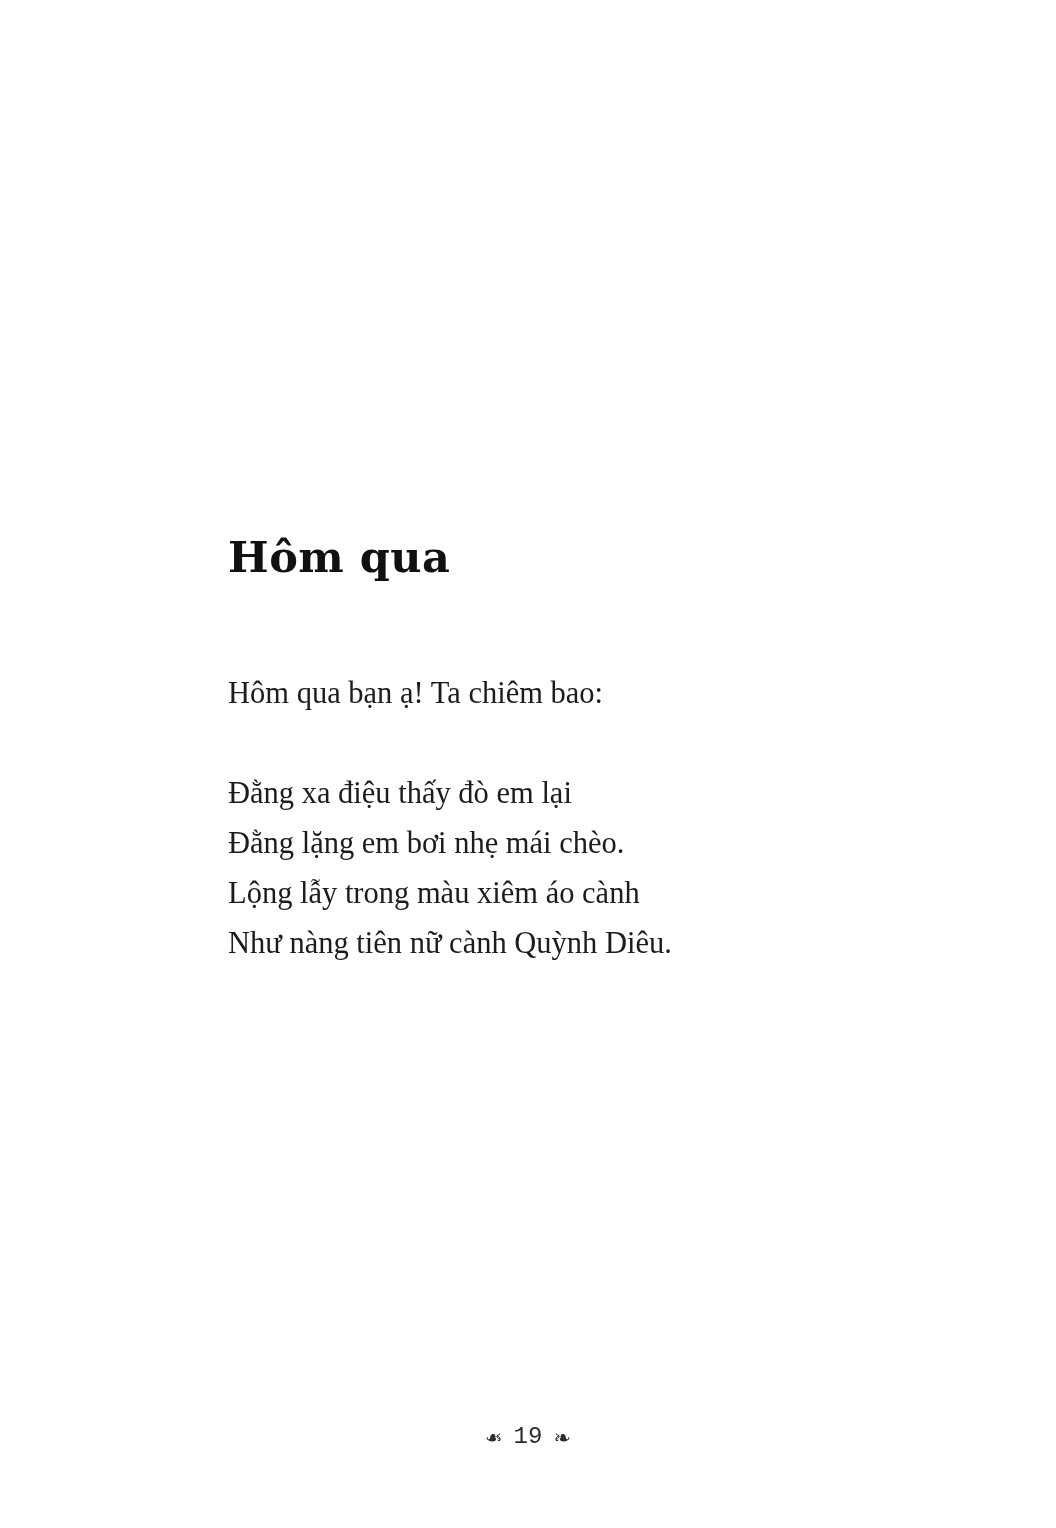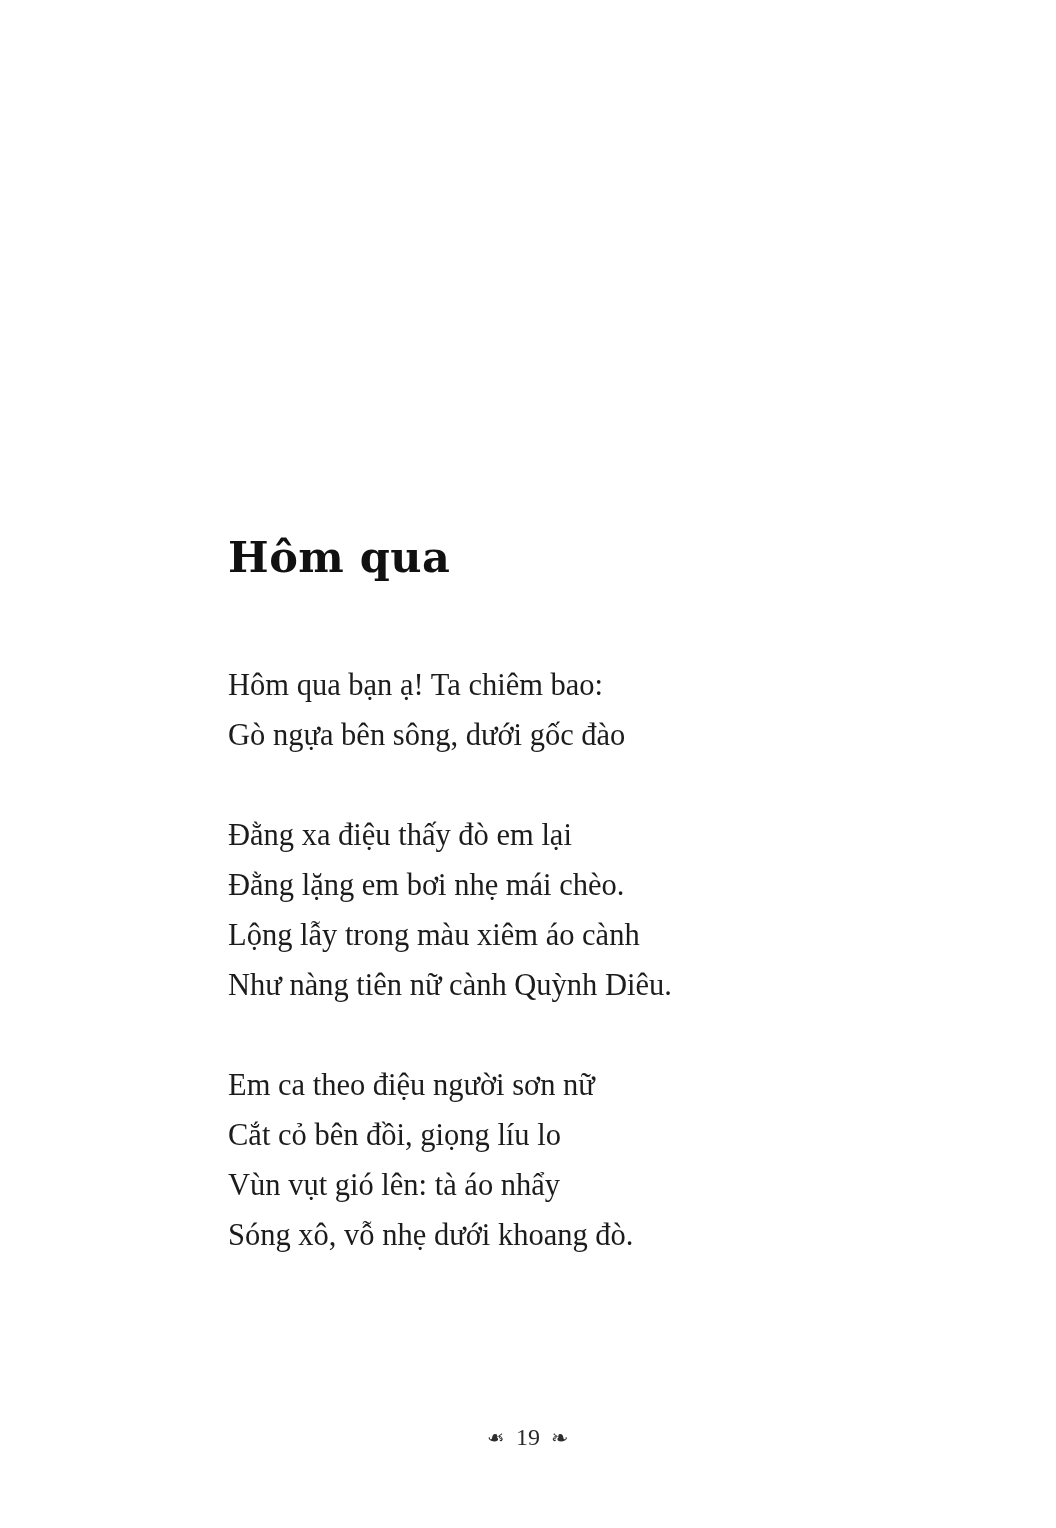--- a/index.html
+++ b/index.html
@@ -39,21 +39,21 @@
     color: #111111;
     line-height: 1.1;
   }
   .stanzas {
     position: absolute;
     left: 0;
     top: 660px;
     width: 700px;
   }
   .stanza {
-    margin: 0 0 50px 0;
+    margin: 8px 0 50px 0;
   }
   .stanza:last-child {
     margin-bottom: 0;
   }
   .line {
     font-family: "Liberation Serif", serif;
     font-size: 30.5px;
     line-height: 50px;
     color: #1c1c1c;
     white-space: pre;
@@ -62,21 +62,21 @@
     position: absolute;
     left: 0;
     right: 0;
     top: 1425px;
     display: flex;
     align-items: center;
     justify-content: center;
     gap: 11px;
   }
   .page-number {
-    font-family: Liberation Serif, serif;
+    font-family: Liberation Mono, monospace;
     font-size: 24px;
     color: #2a2a2a;
     line-height: 1;
     padding-bottom: 2px;
   }
   .ornament {
     font-size: 21px;
     color: #2e2e2e;
     line-height: 1;
     display: inline-block;
@@ -90,36 +90,29 @@
 
 <div class="page">
   <div class="content">
 
     <h1 class="poem-title">Hôm qua</h1>
 
     <div class="stanzas">
 
       <div class="stanza">
         <div class="line">Hôm qua bạn ạ! Ta chiêm bao:</div>
-        <div class="line">Gò ngựa bên sông, dưới gốc đào</div>
       </div>
 
       <div class="stanza">
         <div class="line">Đằng xa điệu thấy đò em lại</div>
         <div class="line">Đằng lặng em bơi nhẹ mái chèo.</div>
         <div class="line">Lộng lẫy trong màu xiêm áo cành</div>
         <div class="line">Như nàng tiên nữ cành Quỳnh Diêu.</div>
       </div>
 
-      <div class="stanza">
-        <div class="line">Em ca theo điệu người sơn nữ</div>
-        <div class="line">Cắt cỏ bên đồi, giọng líu lo</div>
-        <div class="line">Vùn vụt gió lên: tà áo nhẩy</div>
-        <div class="line">Sóng xô, vỗ nhẹ dưới khoang đò.</div>
-      </div>
 
     </div>
   </div>
 
   <div class="footer">
     <span class="ornament left">❧</span>
     <span class="page-number">19</span>
     <span class="ornament">❧</span>
   </div>
 </div>

